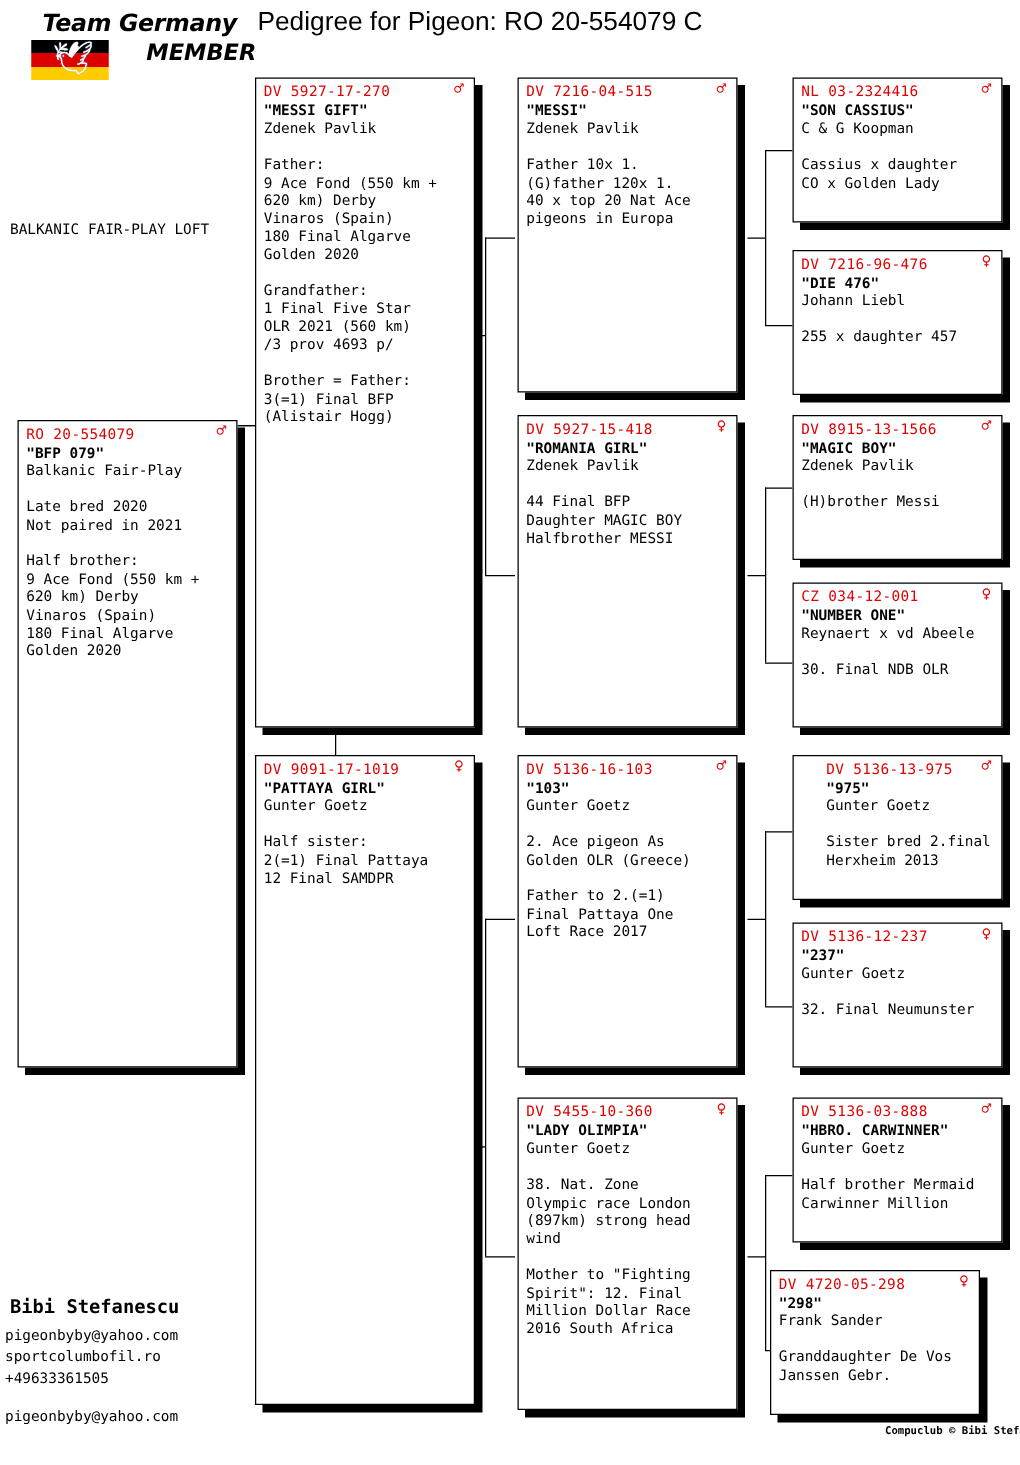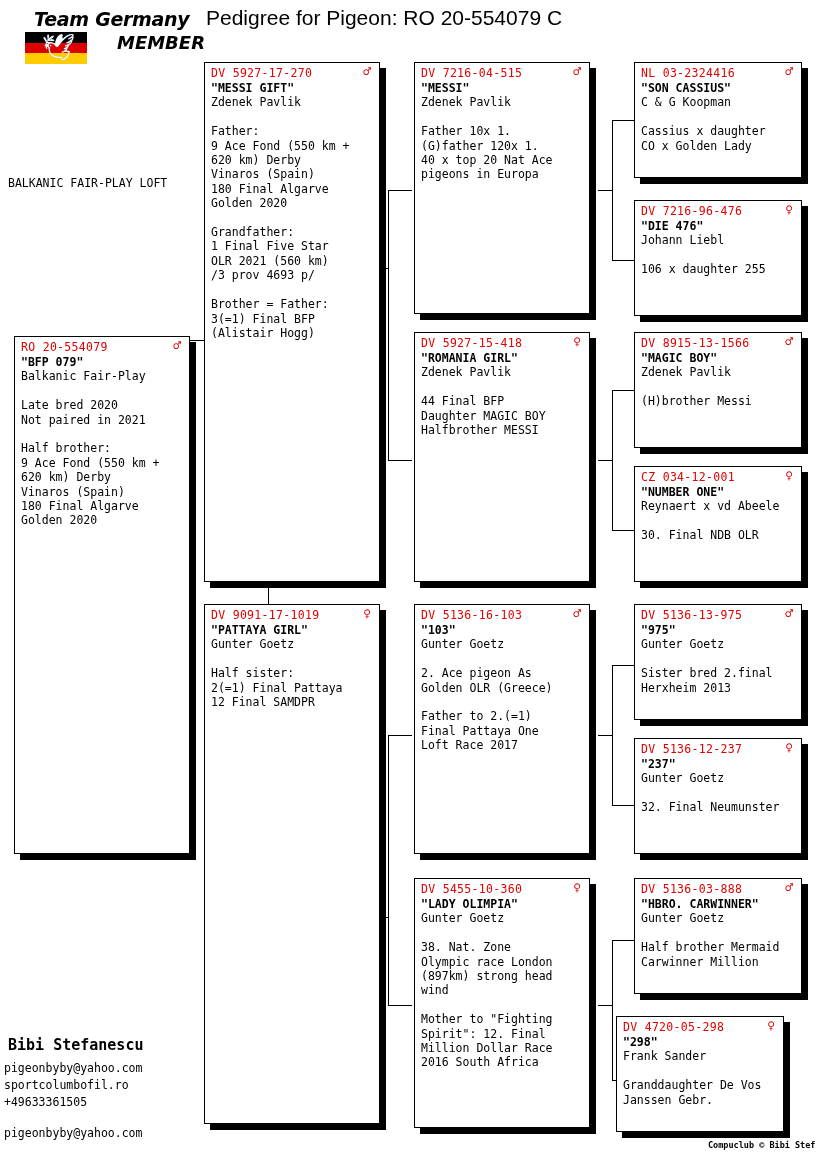--- a/index.html
+++ b/index.html
@@ -283,21 +283,21 @@
 </div>
 
 <div class="abs pbox" style="left:634px;top:200px;width:168px;height:116px;">
   <div class="hdr">
     <span class="ring">DV   7216-96-476</span>
     <span class="sex">♀</span>
   </div>
   <div class="body"><span class="bold">"DIE 476"</span>
 <span>Johann Liebl</span>
 
-<span>106 x daughter 255</span></div>
+<span>255 x daughter 457</span></div>
 </div>
 
 <div class="abs pbox" style="left:634px;top:332px;width:168px;height:116px;">
   <div class="hdr">
     <span class="ring">DV   8915-13-1566</span>
     <span class="sex">♂</span>
   </div>
   <div class="body"><span class="bold">"MAGIC BOY"</span>
 <span>Zdenek Pavlik</span>
 
@@ -308,21 +308,21 @@
   <div class="hdr">
     <span class="ring">CZ   034-12-001</span>
     <span class="sex">♀</span>
   </div>
   <div class="body"><span class="bold">"NUMBER ONE"</span>
 <span>Reynaert x vd Abeele</span>
 
 <span>30. Final NDB OLR</span></div>
 </div>
 
-<div class="abs pbox" style="left:634px;top:604px;width:168px;height:116px;">
+<div class="abs pbox" style="left:634px;top:604px;width:168px;height:116px;padding-left:20px;">
   <div class="hdr">
     <span class="ring">DV   5136-13-975</span>
     <span class="sex">♂</span>
   </div>
   <div class="body"><span class="bold">"975"</span>
 <span>Gunter Goetz</span>
 
 <span>Sister bred 2.final
 Herxheim 2013</span></div>
 </div>

